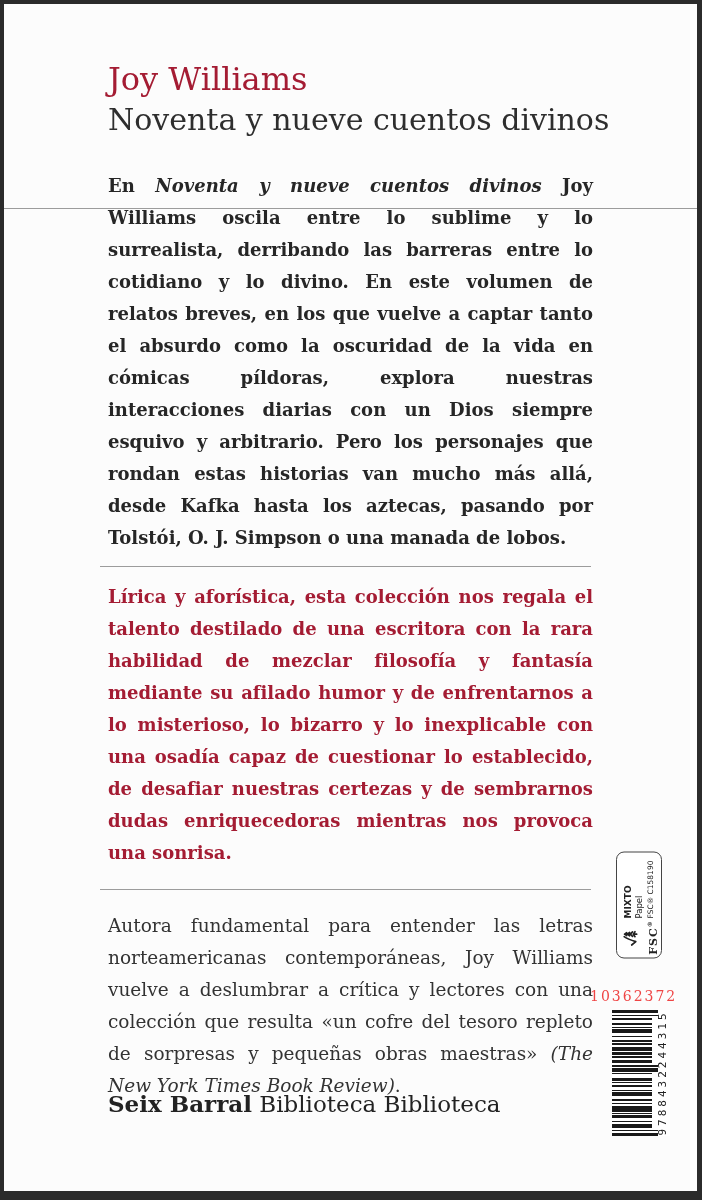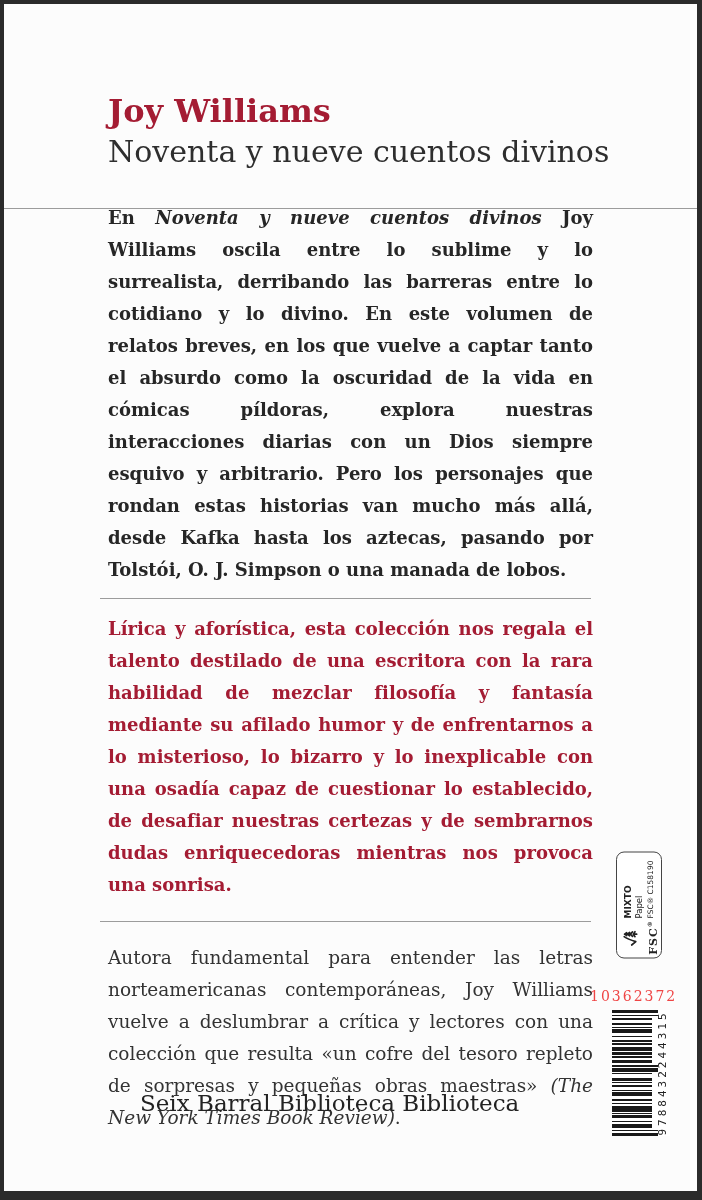--- a/index.html
+++ b/index.html
@@ -28,22 +28,22 @@
   .author-rule{
     position:absolute;left:0;top:208px;width:702px;height:1px;
     background:var(--rule-gray);z-index:1;
   }
   .main-col{position:absolute;left:0;top:0;width:702px;z-index:2;}
   .translator{
     margin:84px 0 0 108px;
     font-size:20px;line-height:24px;color:#3a3a3a;
   }
   .author{
-    margin:92px 0 0 108px;
-    font-size:32px;line-height:38px;font-weight:bold;
+    margin:60px 0 0 108px;
+    font-size:32px;line-height:38px;font-weight:normal;
     color:var(--accent-red);
     position:relative;z-index:2;
   }
   .book-title{
     margin:4px 0 0 108px;
     font-size:30px;line-height:36px;color:#2e2e2e;
   }
   .para{
     margin-left:108px;width:485px;
     text-align:justify;
@@ -55,21 +55,21 @@
   .divider{
     margin-left:100px;width:491px;height:1px;
     background:var(--rule-gray);
   }
   .divider-1{margin-top:12px;}
   .divider-2{margin-top:20px;}
   .publisher{
     position:absolute;left:108px;top:1090px;
     font-size:23px;color:#222;z-index:2;
   }
-  .publisher .imprint{font-weight:normal;margin-left:32px;}
+  .publisher .imprint{font-weight:bold;}
   
   .fsc-outer{position:absolute;left:616px;top:851px;width:46px;height:107px;z-index:3;}
   .fsc-inner{
     position:absolute;left:50%;top:50%;
     width:107px;height:46px;
     transform:translate(-50%,-50%) rotate(-90deg);
     border:1.5px solid #444;border-radius:8px;
     display:flex;align-items:center;
     background:#fff;
   }

